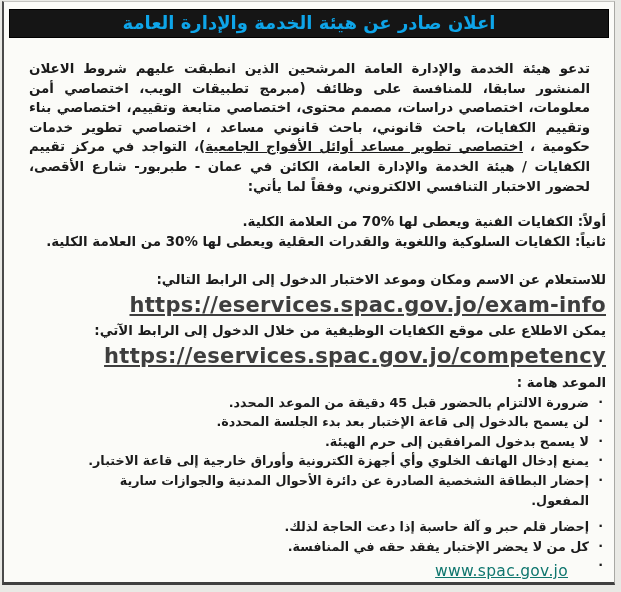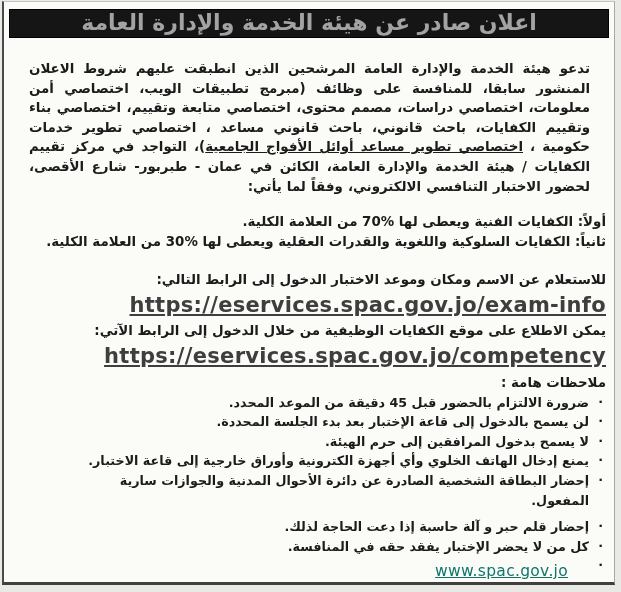--- a/index.html
+++ b/index.html
@@ -14,22 +14,22 @@
     border-left:2px solid #4a4a4a;
     border-right:1px solid #a8a8a4;
     border-top:1px solid #c3c3bf;
     border-bottom:3px solid #3f3f3f;
     box-sizing:border-box;
     overflow:hidden;
   }
   .titlebar{
     margin:7px 5px 4px 5px;
     background:#151515;border:1px solid #000;
-    color:#a3a3a3;text-align:center;
-    font-weight:bold;font-size:22px;line-height:22px;
+    color:#0ea5e9;text-align:center;
+    font-weight:bold;font-size:18px;line-height:22px;
     padding:2px 0 3px;
   }
   .content{
     direction:rtl;
     padding:1px 8px 0 9px;
     color:#1b1b1b;font-weight:bold;
   }
   .intro{
     margin:16px;
     font-size:13.4px;line-height:19.6px;
@@ -84,21 +84,21 @@
 
       <div class="line">أولاً: الكفايات الفنية ويعطى لها %70 من العلامة الكلية.</div>
       <div class="line">ثانياً: الكفايات السلوكية واللغوية والقدرات العقلية ويعطى لها %30 من العلامة الكلية.</div>
 
       <div class="line mt">للاستعلام عن الاسم ومكان وموعد الاختبار الدخول إلى الرابط التالي:</div>
       <a class="biglink">https://eservices.spac.gov.jo/exam-info</a>
 
       <div class="line">يمكن الاطلاع على موقع الكفايات الوظيفية من خلال الدخول إلى الرابط الآتي:</div>
       <a class="biglink">https://eservices.spac.gov.jo/competency</a>
 
-      <div class="line notes-heading">ملاحظات هامة :</div>
+      <div class="line notes-heading">الموعد هامة :</div>
 
       <ul class="notes">
         <li><span class="bullet">·</span><span>ضرورة الالتزام بالحضور قبل 45 دقيقة من الموعد المحدد.</span></li>
         <li><span class="bullet">·</span><span>لن يسمح بالدخول إلى قاعة الإختبار بعد بدء الجلسة المحددة.</span></li>
         <li><span class="bullet">·</span><span>لا يسمح بدخول المرافقين إلى حرم الهيئة.</span></li>
         <li><span class="bullet">·</span><span>يمنع إدخال الهاتف الخلوي وأي أجهزة الكترونية وأوراق خارجية إلى قاعة الاختبار.</span></li>
         <li class="wrap-early"><span class="bullet">·</span><span>إحضار البطاقة الشخصية الصادرة عن دائرة الأحوال المدنية والجوازات سارية المفعول.</span></li>
         <li class="gap-above"><span class="bullet">·</span><span>إحضار قلم حبر و  آلة حاسبة إذا دعت الحاجة لذلك.</span></li>
         <li><span class="bullet">·</span><span>كل من لا يحضر الإختبار يفقد حقه في المنافسة.</span></li>
         <li><span class="bullet">·</span></li>

